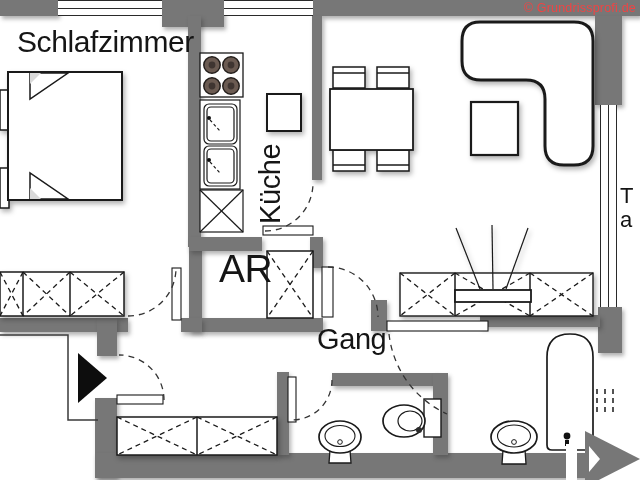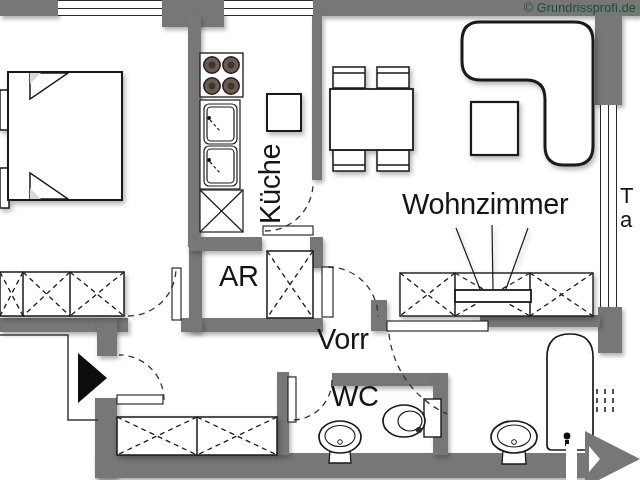--- a/index.html
+++ b/index.html
@@ -4,21 +4,21 @@
 <style>
   html,body{margin:0;padding:0;background:#e8e8e8;}
   #plan{position:relative;width:640px;height:480px;background:#ffffff;overflow:hidden;
         font-family:"Liberation Sans", sans-serif;}
   .wall{position:absolute;background:#777777;box-shadow:2px 3px 4px rgba(50,50,50,.38);}
   .win{position:absolute;background:#ffffff;border-top:1.2px solid #2a2a2a;border-bottom:1.2px solid #2a2a2a;box-sizing:border-box;}
   .winv{position:absolute;background:#ffffff;border-left:1.2px solid #2a2a2a;border-right:1.2px solid #2a2a2a;box-sizing:border-box;}
   .wmid{position:absolute;background:#2a2a2a;}
   .rlabel{position:absolute;color:#151515;font-size:28px;letter-spacing:-0.4px;white-space:nowrap;line-height:1.05;}
   .rot{transform:rotate(-90deg);transform-origin:0 0;font-size:29px;}
-  #watermark{position:absolute;top:1px;right:4px;color:#14532d;font-size:12.5px;letter-spacing:0.2px;}
+  #watermark{position:absolute;top:1px;right:4px;color:#ef4444;font-size:12.5px;letter-spacing:0.2px;}
   .edge{position:absolute;color:#141414;font-size:22px;}
   svg{position:absolute;left:0;top:0;}
   .sh{filter:drop-shadow(2px 3px 2.5px rgba(0,0,0,.30));}
 </style>
 </head>
 <body>
 
 <div id="plan">
 
   <div class="wall" style="left:0;top:0;width:58px;height:16px"></div>
@@ -226,24 +226,23 @@
       </g>
 
       <g stroke="none">
         <polygon points="585,431 640,459 585,487" fill="#777"></polygon>
         <polygon points="589,446 600,459 589,472" fill="#fff"></polygon>
         <rect x="566" y="444" width="11" height="36" fill="#fff"></rect>
       </g>
     </g>
   </svg>
 
+  <div class="rlabel" style="left:17px;top:26px;font-size:30px">Schlafzimmer</div>
   <div class="rlabel rot" style="left:255px;top:224px">Küche</div>
-  <div class="rlabel" style="left:402px;top:189px;font-size:29px">Wohnzimmer</div>
-  <div class="rlabel" style="left:219px;top:261px;font-size:29px">AR</div>
-  <div class="rlabel" style="left:317px;top:324px;font-size:29px">Vorr</div>
-  <div class="rlabel" style="left:331px;top:381px;font-size:29px">WC</div>
+  <div class="rlabel" style="left:219px;top:249px;font-size:39px">AR</div>
+  <div class="rlabel" style="left:317px;top:324px;font-size:29px">Gang</div>
 
   <div id="watermark">© Grundrissprofi.de</div>
 
   <div class="edge" style="left:620px;top:183px">T</div>
   <div class="edge" style="left:620px;top:207px">a</div>
 
 </div>
 
 </body></html>

